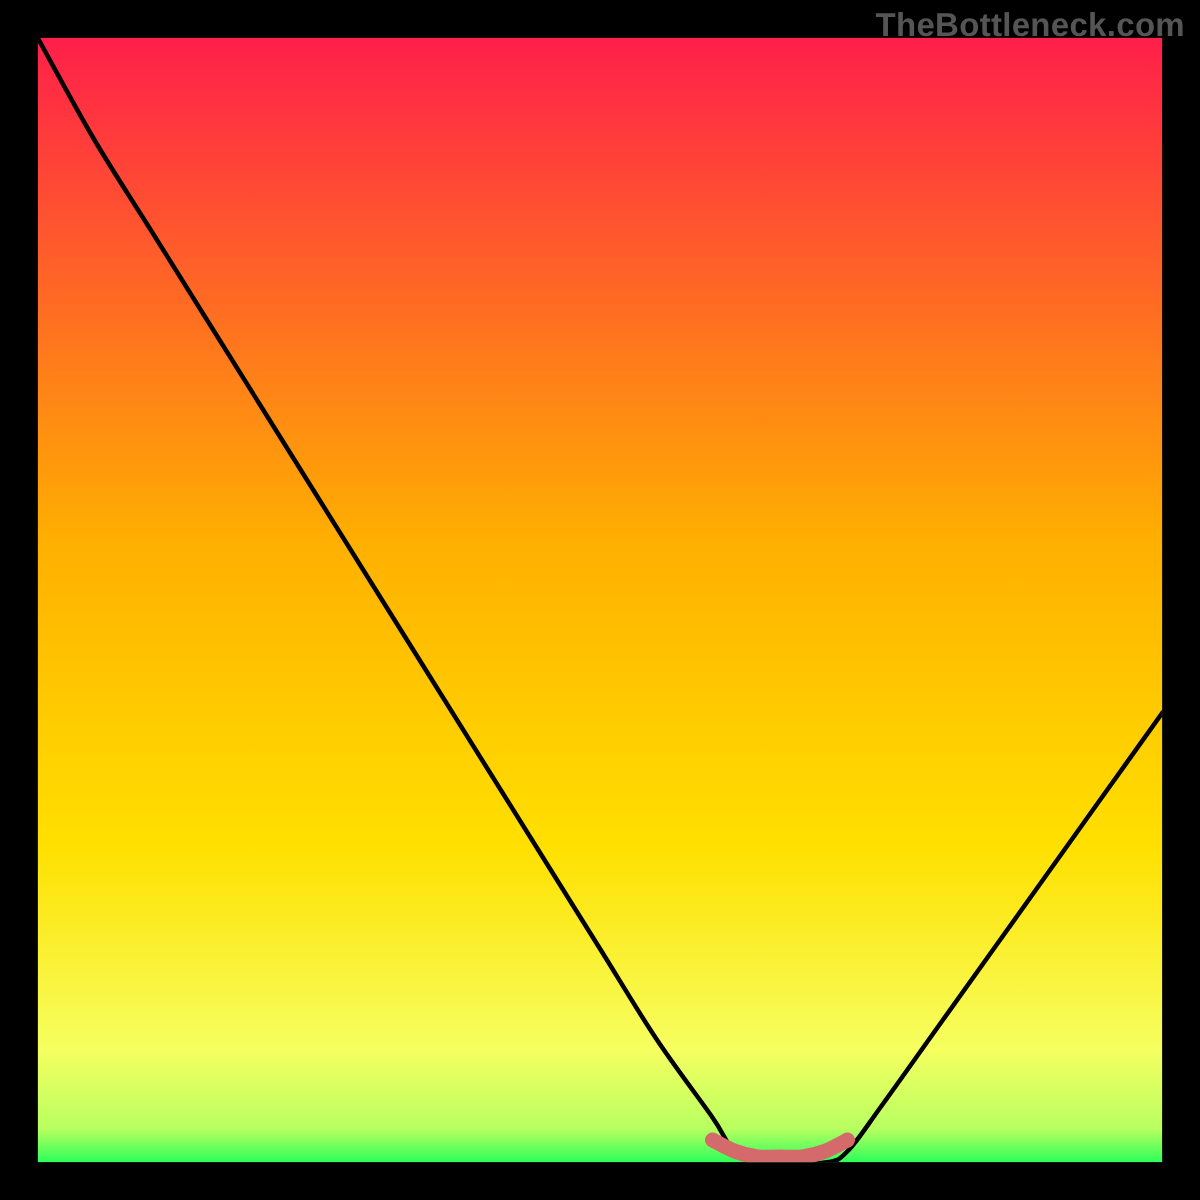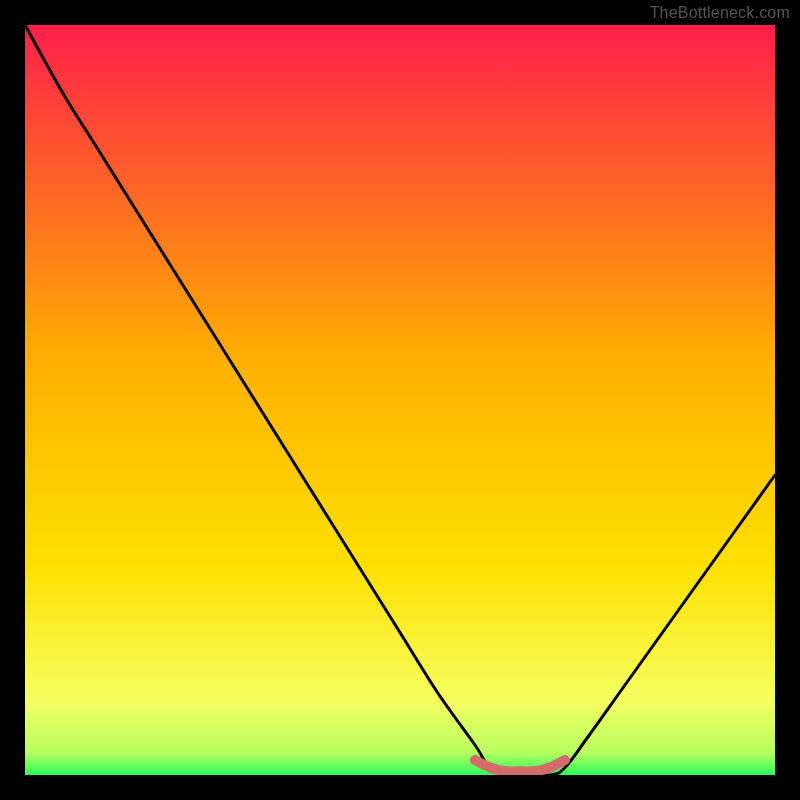--- a/index.html
+++ b/index.html
@@ -15,22 +15,22 @@
     position: relative;
     width: 800px;
     height: 800px;
     background: #000;
   }
   .watermark {
     position: absolute;
     top: 4px;
     right: 10px;
     color: #555;
-    font-size: 16px;
-    font-weight: 400;
+    font-size: 22px;
+    font-weight: 700;
     letter-spacing: 0.2px;
     z-index: 10;
   }
   .plot-area {
     position: absolute;
     left: 25px;
     top: 25px;
     width: 750px;
     height: 750px;
     overflow: hidden;

